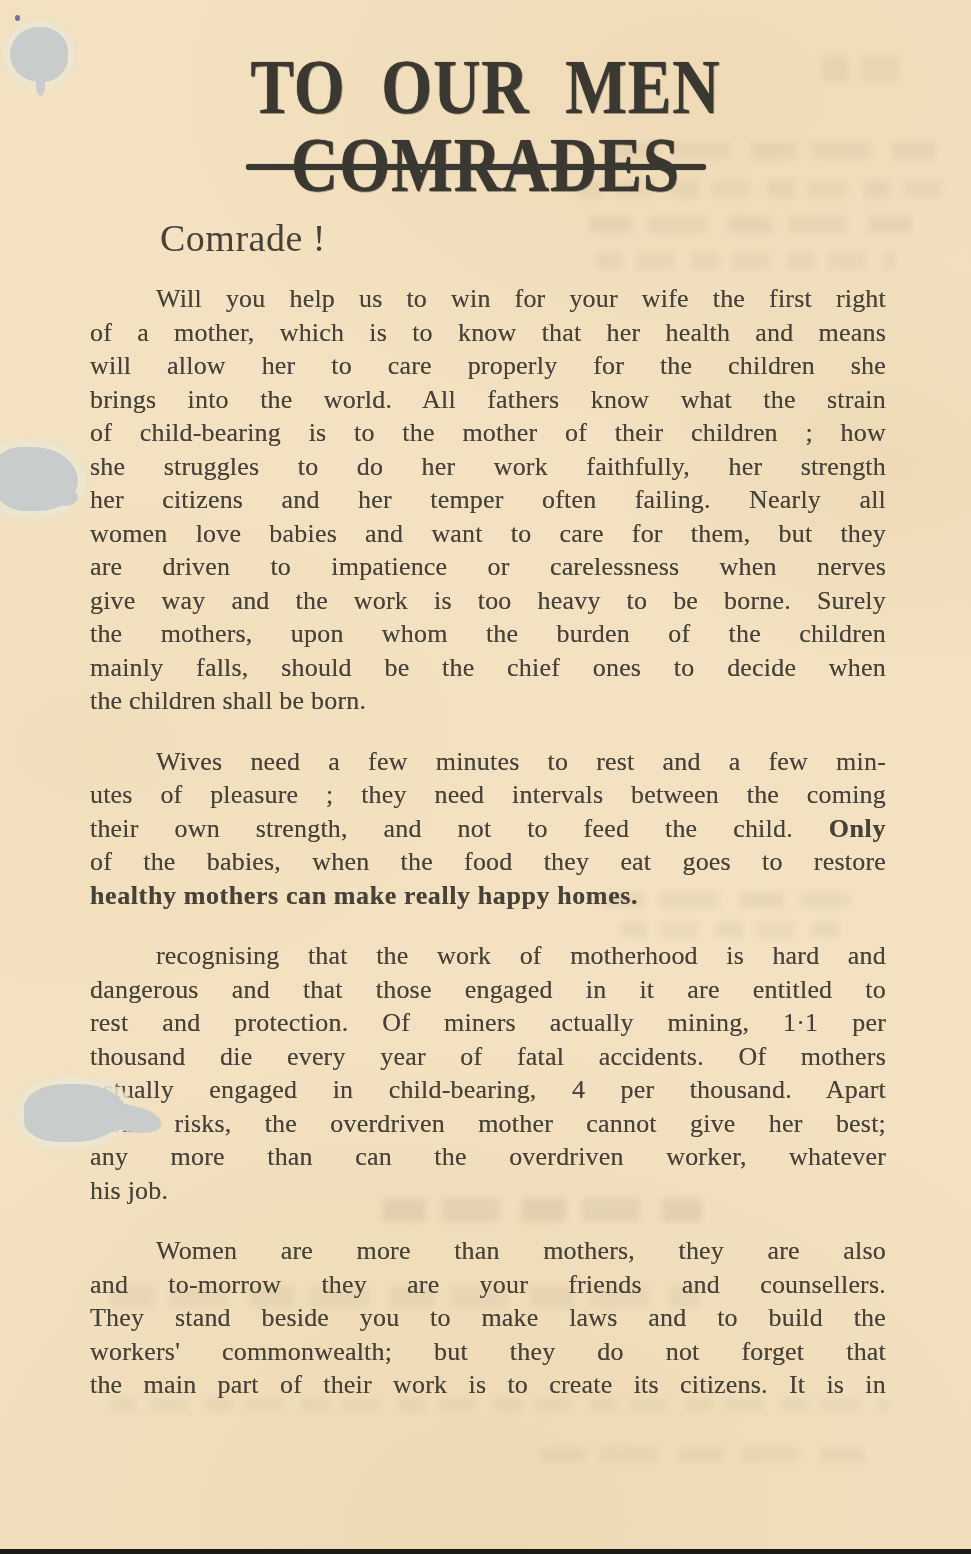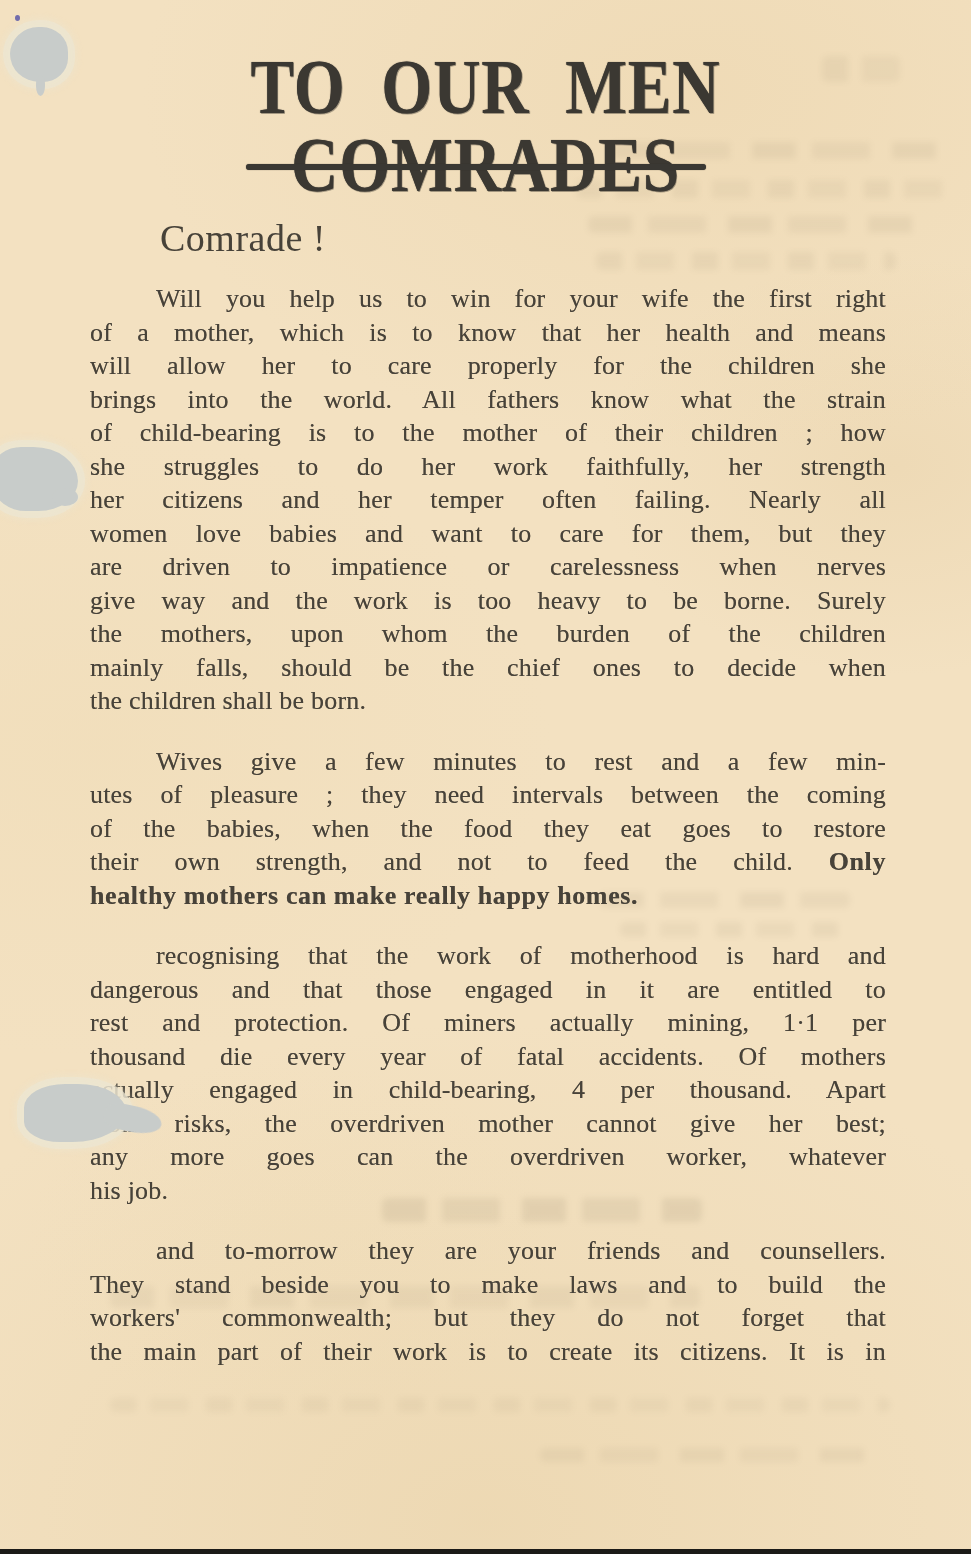--- a/index.html
+++ b/index.html
@@ -130,37 +130,38 @@
         <div class="line"><span>she struggles to do her work faithfully, her strength</span></div>
         <div class="line"><span>her citizens and her temper often failing.  Nearly all</span></div>
         <div class="line"><span>women love babies and want to care for them, but they</span></div>
         <div class="line"><span>are driven to impatience or carelessness when nerves</span></div>
         <div class="line"><span>give way and the work is too heavy to be borne.  Surely</span></div>
         <div class="line"><span>the mothers, upon whom the burden of the children</span></div>
         <div class="line"><span>mainly falls, should be the chief ones to decide when</span></div>
         <div class="line"><span>the children shall be born.</span></div>
       </div>
       <div class="para">
-        <div class="line"><span>Wives give a few minutes to rest and a few min-</span></div>
+        <div class="line"><span>Wives need a few minutes to rest and a few min-</span></div>
         <div class="line"><span>utes of pleasure ; they need intervals between the coming</span></div>
+        <div class="line"><span>their own strength, and not to feed the child.  </span><span class="b">Only</span></div>
         <div class="line"><span>of the babies, when the food they eat goes to restore</span></div>
-        <div class="line"><span>their own strength, and not to feed the child.  </span><span class="b">Only</span></div>
         <div class="line"><span class="b">healthy mothers can make really happy homes.</span></div>
       </div>
       <div class="para">
         <div class="line"><span>recognising that the work of motherhood is hard and</span></div>
         <div class="line"><span>dangerous and that those engaged in it are entitled to</span></div>
         <div class="line"><span>rest and protection.  Of miners actually mining, 1·1 per</span></div>
         <div class="line"><span>thousand die every year of fatal accidents.  Of mothers</span></div>
         <div class="line"><span>actually engaged in child-bearing, 4 per thousand. Apart</span></div>
         <div class="line"><span>from risks, the overdriven mother cannot give her best;</span></div>
-        <div class="line"><span>any more goes can the overdriven worker, whatever</span></div>
+        <div class="line"><span>any more than can the overdriven worker, whatever</span></div>
         <div class="line"><span>his job.</span></div>
       </div>
       <div class="para jlast">
+        <div class="line"><span>Women are more than mothers, they are also</span></div>
         <div class="line"><span>and to-morrow they are your friends and counsellers.</span></div>
         <div class="line"><span>They stand beside you to make laws and to build the</span></div>
         <div class="line"><span>workers' commonwealth; but they do not forget that</span></div>
         <div class="line"><span>the main part of their work is to create its citizens.  It is in</span></div>
       </div>
     </div>
 
   <div class="damage halo hole-top"></div>
   <div class="damage hole-top-drip"></div>
   <div class="damage halo blob-mid"></div>

